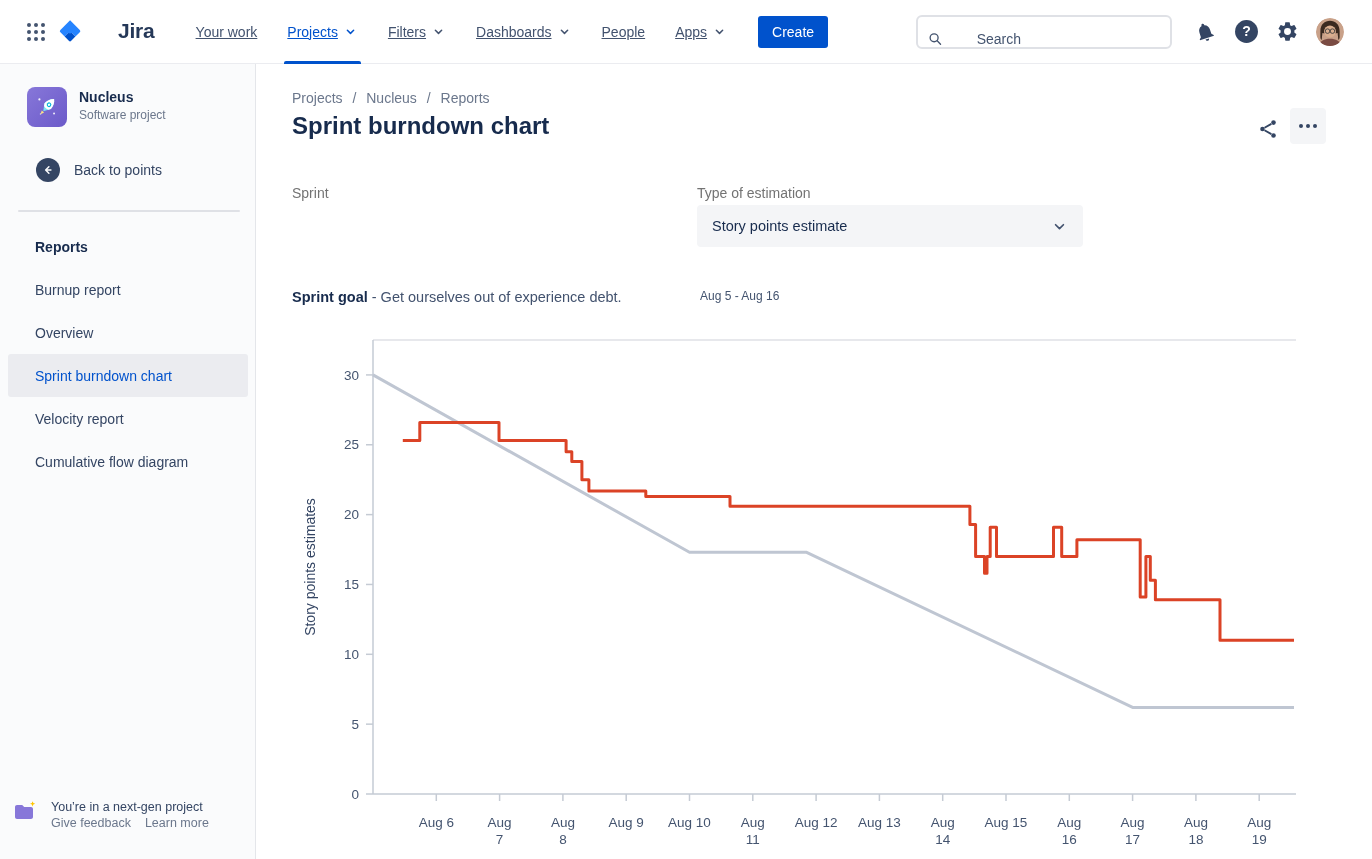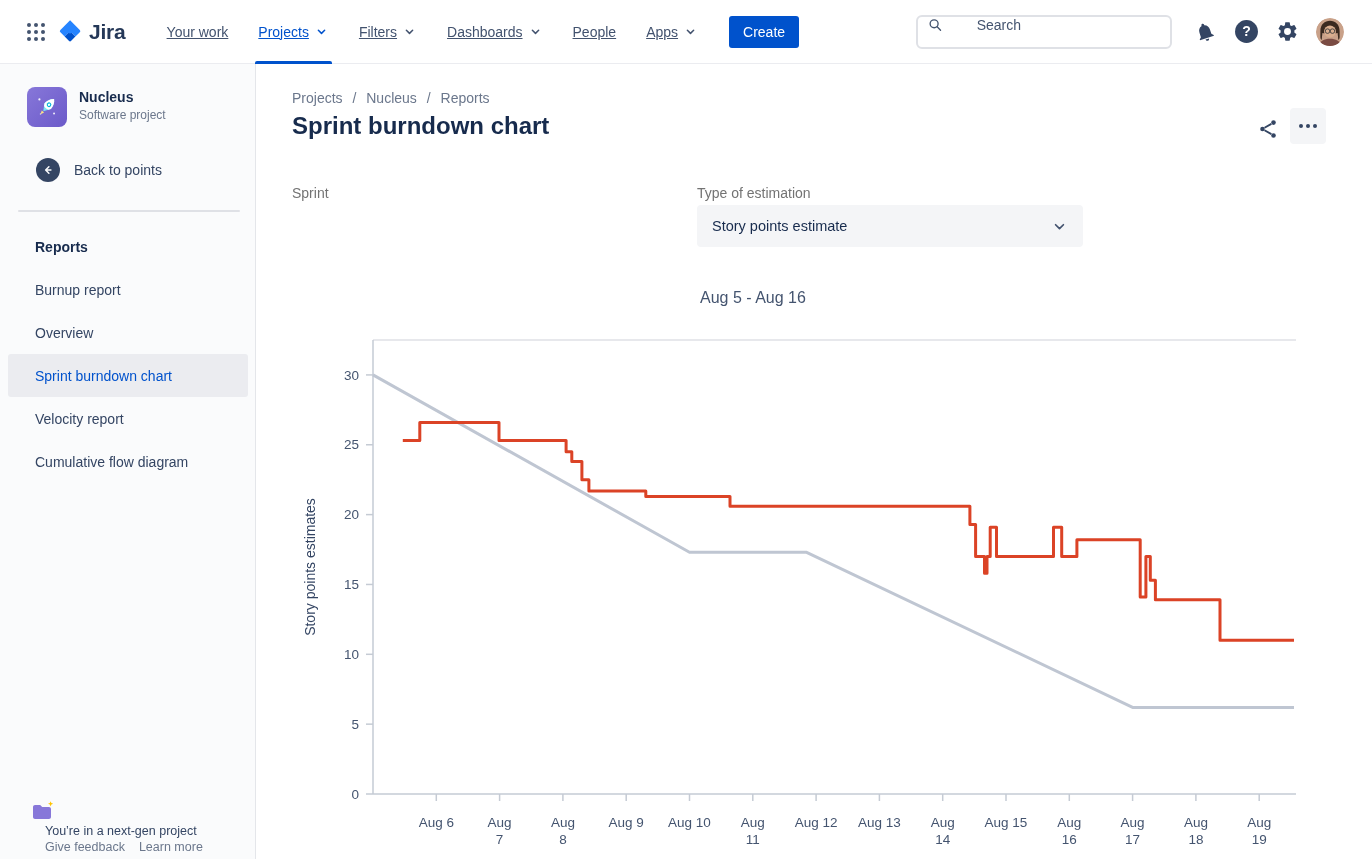--- a/index.html
+++ b/index.html
@@ -5,34 +5,34 @@
   * { margin:0; padding:0; box-sizing:border-box; }
   html,body { width:1372px; height:859px; overflow:hidden; background:#fff;
     font-family:"Liberation Sans", sans-serif; color:#172B4D; }
   svg text { font-family:"Liberation Sans", sans-serif; }
 
   
   .topnav { position:absolute; top:0; left:0; width:1372px; height:64px; background:#fff;
     border-bottom:1px solid #EBECF0; display:flex; align-items:center; z-index:20; }
   .appswitcher { margin-left:20px; width:32px; height:32px; display:flex; align-items:center;
     justify-content:center; cursor:pointer; border-radius:3px; }
-  .logo { display:flex; align-items:center; margin-left:6px; cursor:pointer; }
+  .logo { display:flex; align-items:flex-start; margin-left:6px; cursor:pointer;gap:29px; }
   .logo-text { font-size:21px; font-weight:600; color:#253858; margin-left:6px; letter-spacing:-0.2px; }
   .nav-items { display:flex; height:64px; margin-left:26px; }
   .nav-item { position:relative; display:flex; align-items:center; padding:0 15px; font-size:14px;
     font-weight:500; color:#42526E; cursor:pointer;text-decoration:underline; }
   .nav-item .chev { margin-left:5px; display:flex; }
   .nav-item.active { color:#0052CC; }
   .nav-item.active::after { content:""; position:absolute; left:12px; right:12px; bottom:0;
     height:3px; background:#0052CC; border-radius:2px 2px 0 0; }
   .create-btn { margin-left:16px; height:32px; padding:0 14px; background:#0052CC; color:#fff;
     font-size:14px; font-weight:500; border:none; border-radius:3px; cursor:pointer; }
   .nav-right { margin-left:auto; display:flex; align-items:center; gap:13px; padding-right:26px; }
   .search-box { width:256px; height:34px; border:2px solid #DFE1E6; border-radius:6px;
-    display:flex; align-items:flex-start; padding:0 10px; background:#fff; margin-right:6px;gap:26px; }
+    display:flex; align-items:flex-end; padding:0 10px; background:#fff; margin-right:6px;gap:26px; }
   .search-box input { border:none; outline:none; font-size:14px; color:#172B4D; width:200px;
     margin-left:8px; font-family:"Liberation Sans", sans-serif; background:transparent; }
   .search-box input::placeholder { color:#44546F; opacity:1; }
   .icon-btn { width:28px; height:28px; display:flex; align-items:center; justify-content:center;
     cursor:pointer; border-radius:50%; }
   .avatar { width:32px; height:32px; border-radius:50%; overflow:hidden; cursor:pointer;
     border:2px solid transparent; }
 
   
   .sidebar { position:absolute; top:64px; left:0; width:256px; height:795px; background:#FAFBFC;
@@ -49,21 +49,21 @@
     align-items:center; justify-content:center; }
   .back-label { margin-left:14px; font-size:14px; font-weight:500; color:#344563; }
   .sb-divider { position:absolute; left:18px; top:146px; width:222px; height:2px; background:#DFE1E6;
     border-radius:1px; }
   .sb-list { position:absolute; left:0; top:161px; width:256px; }
   .sb-row { height:43px; display:flex; align-items:center; padding-left:35px; font-size:14px;
     color:#344563; cursor:pointer; }
   .sb-row.header { font-weight:700; color:#172B4D; cursor:default; }
   .sb-row.selected { background:#EBECF0; border-radius:3px; margin:0 8px; padding-left:27px;
     color:#0052CC; font-weight:500; }
-  .sb-footer { position:absolute; left:31px; top:736px; display:flex;flex-direction:column; }
+  .sb-footer { position:absolute; left:13px; top:736px; display:flex; }
   .sb-footer-text { margin-left:14px; }
   .sb-footer-line1 { font-size:12.5px; color:#344563; }
   .sb-footer-links { margin-top:2px; font-size:12.5px; color:#6B778C; display:flex; gap:14px; }
   .sb-footer-links span { cursor:pointer; }
 
   
   .main { position:absolute; left:257px; top:64px; width:1115px; height:795px; background:#fff; }
   .breadcrumb { position:absolute; left:35px; top:26px; font-size:14px; color:#6B778C; }
   .breadcrumb span.crumb { cursor:pointer; }
   .breadcrumb span.sep { margin:0 6px; }
@@ -72,21 +72,21 @@
     align-items:center; justify-content:center; cursor:pointer; border-radius:3px; }
   .more-btn { position:absolute; left:1033px; top:44px; width:36px; height:36px; background:#F4F5F7;
     border-radius:4px; display:flex; align-items:center; justify-content:center; gap:3px; cursor:pointer; }
   .more-btn i { width:4px; height:4px; border-radius:50%; background:#344563; }
   .field-label { position:absolute; top:121px; font-size:14px; font-weight:400; color:#737373; }
   .dropdown { position:absolute; top:141px; width:386px; height:42px; background:#F4F5F7;
     border-radius:4px; display:flex; align-items:center; justify-content:space-between;
     padding:0 15px; font-size:14.5px; color:#172B4D; cursor:pointer; }
   .goal-row { position:absolute; left:35px; top:225px; font-size:14.5px; color:#42526E; }
   .goal-label { font-weight:700; color:#172B4D; }
-  .goal-range { position:absolute; left:443px; top:225px; font-size:16px; color:#44546F; }
+  .goal-range { position:absolute; left:443px; top:225px; font-size:12px; color:#44546F; }
   .chart-wrap { position:absolute; left:23px; top:271px; }
 </style>
 </head>
 <body>
 
 <header class="topnav">
   <div class="appswitcher">
     <svg width="20" height="20" viewBox="0 0 20 20">
       <g fill="#44546F">
         <circle cx="3" cy="3" r="2"></circle>
@@ -272,20 +272,24 @@
   <div class="field-label" style="left:35px">Sprint</div>
   <div class="field-label" style="left:440px">Type of estimation</div>
 
   <div class="dropdown" style="left:440px">
     <span>Story points estimate</span>
     <svg width="17" height="17" viewBox="0 0 24 24">
       <path d="M6.5 9.5l5.5 5.5 5.5-5.5" fill="none" stroke="#42526E" stroke-width="2.4" stroke-linecap="round" stroke-linejoin="round"></path>
     </svg>
   </div>
 
+  <div class="goal-row">
+    <span class="goal-label">Sprint goal</span>
+    <span>- Get ourselves out of experience debt.</span>
+  </div>
   <div class="goal-range">Aug 5 - Aug 16</div>
 
   <div class="chart-wrap">
     <svg id="burndown-svg" width="1020" height="524" viewBox="0 0 1020 524">
         <g transform="translate(93,5)">
           <line x1="0" y1="0" x2="923" y2="0" stroke="#DFE1E6" stroke-width="1.5"></line>
           <line x1="0" y1="0" x2="0" y2="454" stroke="#C5CBD4" stroke-width="1.5"></line>
           <line x1="0" y1="454" x2="923" y2="454" stroke="#C5CBD4" stroke-width="1.5"></line>
           <line x1="-7" y1="454" x2="0" y2="454" stroke="#C5CBD4" stroke-width="1.5"></line>
           <text x="-14" y="454" dy="0.35em" text-anchor="end" fill="#44546F" font-size="13.5">0</text>

